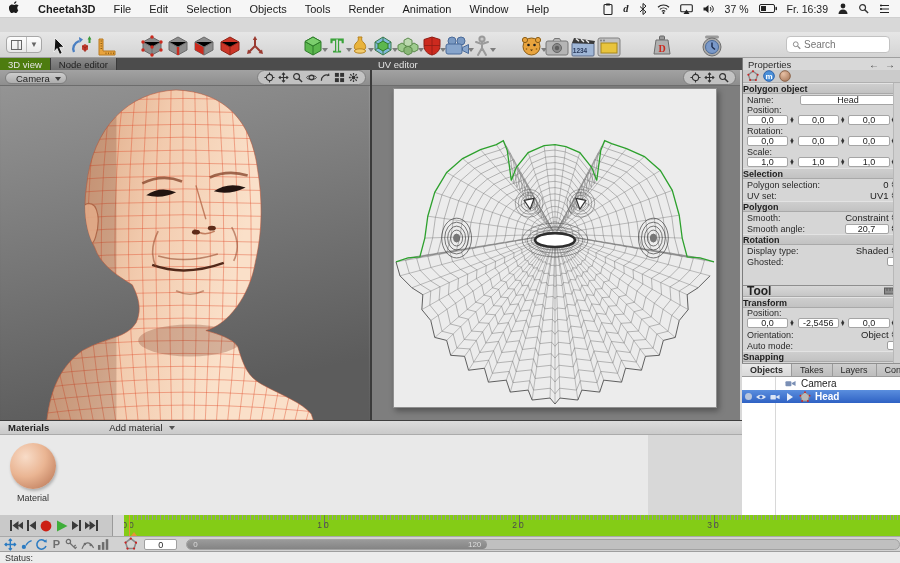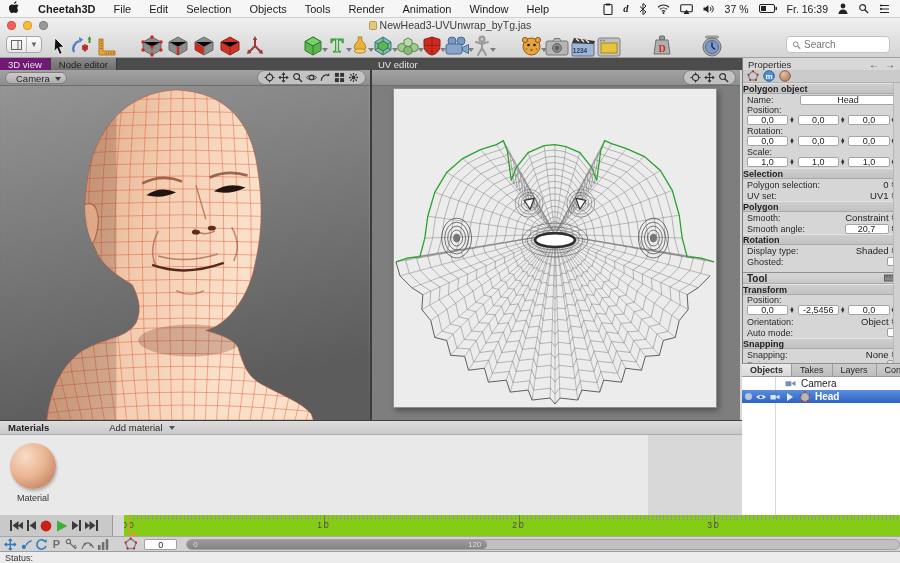--- a/index.html
+++ b/index.html
@@ -31,21 +31,21 @@
   #seg-view { margin-left:6px; display:flex; height:17px; border:1px solid #a7a7a7; border-radius:4px; background:linear-gradient(#fdfdfd,#e9e9e9); align-items:center; }
   #seg-view .seg1 { width:20px; height:100%; display:flex;align-items:center;justify-content:center; border-right:1px solid #bdbdbd;}
   #seg-view .seg2 { width:14px; text-align:center; font-size:8px; color:#666; }
   #search-box { margin-left:auto; margin-right:10px; width:104px; height:17px; background:#fff;
     border:1px solid #c2c2c2; border-radius:4px; display:flex; align-items:center; padding:0 5px; gap:3px; }
   #search-box input { border:none; outline:none; width:80px; font-size:10px; color:#444; background:transparent; }
 
   
   #tabstrip { left:0; top:58px; width:742px; height:12px; background:#4c4c4c; display:flex; align-items:stretch; font-size:9.5px; }
   .dtab { padding:0 8px; display:flex; align-items:center; color:#e4e4e4; }
-  .dtab.active { background:#701a75; }
+  .dtab.active { background:#4d7c0f; }
   .dtab.raised { background:linear-gradient(#8a8a8a,#6f6f6f); color:#1e1e1e; border-left:1px solid #3a3a3a; border-right:1px solid #3a3a3a; }
   #uv-tabzone { position:absolute; left:372px; top:0; height:12px; display:flex; align-items:center; color:#e4e4e4; padding:0 6px; }
   #propstrip { left:742px; top:58px; width:158px; height:12px; background:#d8d8d8; border-left:1px solid #7c7c7c;
     display:flex; align-items:center; font-size:9.5px; color:#2c2c2c; padding:0 5px; }
   #propstrip .arrows { margin-left:auto; display:flex; gap:6px; font-weight:bold; color:#444; font-size:10px; }
 
   
   .vhead { height:16px; background:linear-gradient(#a2a2a2,#8e8e8e); border-bottom:1px solid #6d6d6d;
     display:flex; align-items:center; }
   #vh3d { left:0; top:70px; width:370px; }
@@ -91,21 +91,21 @@
   .numcell .wfield { flex:1; }
   .stepper { display:flex; flex-direction:column; font-size:5.5px; line-height:3.2px; color:#333; }
   .stepper:before { content:"▲"; } .stepper:after { content:"▼"; }
   .chev { display:flex; flex-direction:column; font-size:5.5px; line-height:3.2px; color:#555; }
   .chev:before { content:"▲"; } .chev:after { content:"▼"; }
   .cbox { width:9px; height:9px; background:#fff; border:1px solid #9d9d9d; border-radius:2px;
     font-size:8px; line-height:8px; text-align:center; color:#8f8f8f; }
   .cbox.dis { background:#e3e3e3; }
   .cbox.checked:after { content:"✓"; }
   #tool-head { height:12px; background:linear-gradient(#d8d8d8,#c6c6c6); border-top:1px solid #8f8f8f; border-bottom:1px solid #aaa;
-    display:flex; align-items:center; padding:0 4px; font-weight:bold; font-size:10px; }
+    display:flex; align-items:center; padding:0 4px; font-weight:bold; font-size:12px;margin-top:13px; }
   #rpanel .vscroll { position:absolute; right:0; top:13px; width:7px; height:281px; background:#d0d0d0; border-left:1px solid #b8b8b8; }
 
   
   #otabs { position:absolute; left:742px; top:363px; width:158px; height:14px; background:#c2c2c2;
     border-top:1px solid #8f8f8f; border-bottom:1px solid #9b9b9b; display:flex; font-size:9px; }
   .otab { padding:0 8px; display:flex; align-items:center; border-right:1px solid #9b9b9b;
     background:linear-gradient(#cdcdcd,#bdbdbd); color:#2a2a2a; }
   .otab.active { background:linear-gradient(#e9e9e9,#d9d9d9); font-weight:bold; }
   #olist { position:absolute; left:742px; top:377px; width:158px; height:138px; background:#fff; font-size:10px; }
   #olist .gutline { position:absolute; left:33px; top:0; width:1px; height:100%; background:#d8d8d8; }
@@ -269,31 +269,20 @@
       <span>
           <svg width="11" height="10" viewBox="0 0 11 10">
             <path d="M1 1.5h9M1 5h9M1 8.5h9" stroke="#222" stroke-width="1.2"></path>
             <circle cx="2" cy="1.5" r="1" fill="#222"></circle>
             <circle cx="2" cy="5" r="1" fill="#222"></circle>
           </svg>
         </span>
     </span>
   </div>
 
-  <div class="abs" id="titlebar">
-    <span class="tl" style="background:#fd5f57"></span>
-    <span class="tl" style="background:#febc2e"></span>
-    <span class="tl" style="background:#9a9a9a"></span>
-    <span id="win-title">
-      <svg width="8" height="9" viewBox="0 0 8 9" style="vertical-align:-1px">
-          <rect x="0.5" y="0.5" width="7" height="8" rx="1" fill="#e7c77a" stroke="#b99a4e"></rect>
-        </svg>
-      <span>NewHead3-UVUnwrap_byTg.jas</span>
-    </span>
-  </div>
 
   <div class="abs" id="toolbar">
     <span id="seg-view">
       <span class="seg1">
           <svg width="11" height="10" viewBox="0 0 11 10">
             <rect x="0.5" y="0.5" width="10" height="9" fill="none" stroke="#666"></rect>
             <path d="M7 0.5v9" stroke="#666"></path>
           </svg>
         </span>
       <span class="seg2">▼</span>

